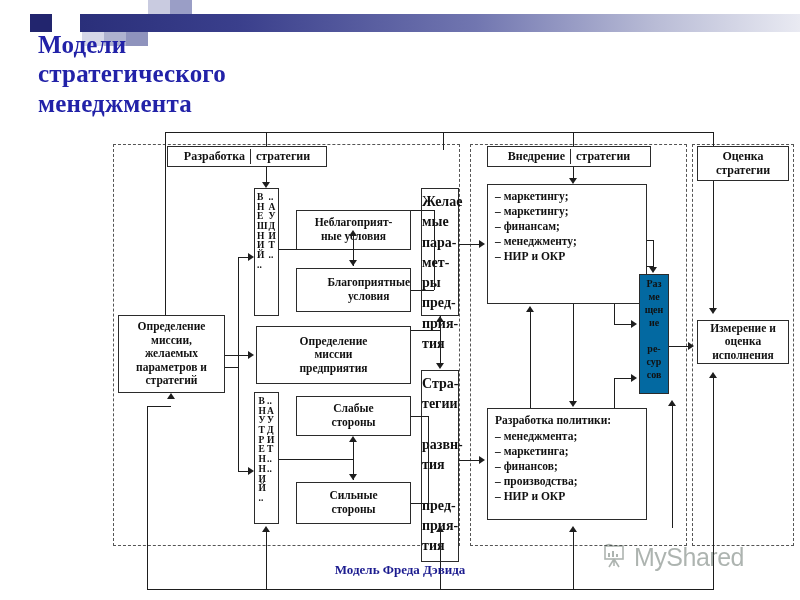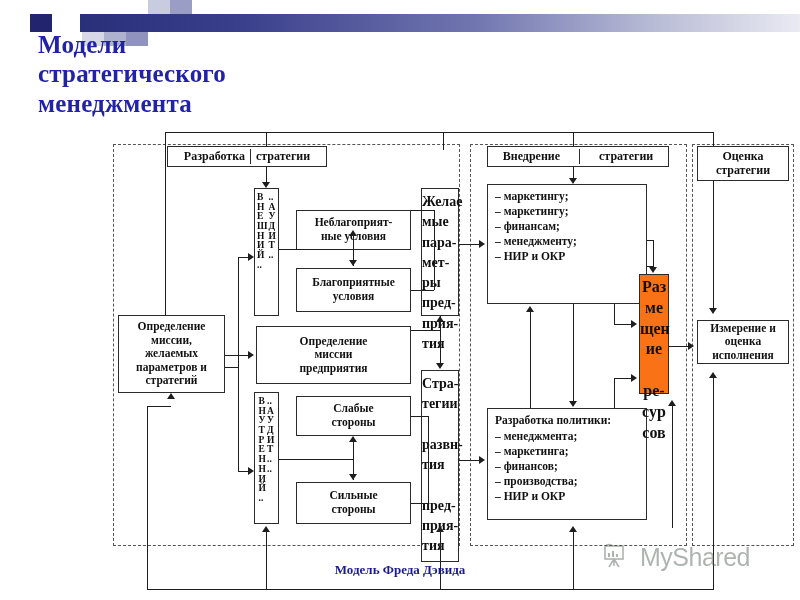--- a/index.html
+++ b/index.html
@@ -26,37 +26,37 @@
     line-height:1.1;text-align:center;}
   .hdr .sep{display:inline-block;border-left:1px solid #2b2b2b;height:15px;margin:0 5px;vertical-align:middle;}
   .listbox{position:absolute;border:1px solid #2b2b2b;background:#fff;box-sizing:border-box;
     font-size:11.5px;color:#111;padding:4px 6px 3px 7px;line-height:1.30;text-align:left;}
   .listbox .t{margin-bottom:1px;}
   .listbox .li{white-space:nowrap;}
   .vbox{position:absolute;border:1px solid #2b2b2b;background:#fff;box-sizing:border-box;
     font-size:9px;color:#111;display:flex;flex-direction:row;
     align-items:flex-start;justify-content:center;padding-top:4px;gap:1px;}
   .vcol{display:flex;flex-direction:column;align-items:center;line-height:1.02;font-size:9.5px;}
-  .narrow{position:absolute;border:1px solid #2b2b2b;background:#f97316;box-sizing:border-box;
-    font-size:16px;color:#111;text-align:center;line-height:1.30;padding-top:2px;}
+  .narrow{position:absolute;border:1px solid #2b2b2b;background:#0369a1;box-sizing:border-box;
+    font-size:10px;color:#111;text-align:center;line-height:1.30;padding-top:2px;}
   .wrapbox{position:absolute;border:1px solid #2b2b2b;background:#fff;box-sizing:border-box;
     font-size:14px;color:#111;text-align:left;line-height:1.45;padding-top:3px;}
   
   .ln{position:absolute;background:#1e1e1e;}
   .lnh{height:1px;}
   .lnv{width:1px;}
   .ar{position:absolute;width:0;height:0;}
   .ar-d{border-left:4px solid transparent;border-right:4px solid transparent;border-top:6px solid #1e1e1e;}
   .ar-u{border-left:4px solid transparent;border-right:4px solid transparent;border-bottom:6px solid #1e1e1e;}
   .ar-r{border-top:4px solid transparent;border-bottom:4px solid transparent;border-left:6px solid #1e1e1e;}
   
   #caption{position:absolute;left:0;top:562px;width:800px;text-align:center;
     color:#1b1b8f;font-weight:bold;font-size:13px;}
   
-  #wm{position:absolute;left:600px;top:540px;display:flex;align-items:center;gap:10px;opacity:.45;}
+  #wm{position:absolute;left:600px;top:540px;display:flex;align-items:center;gap:4px;opacity:.45;}
   #wm .wtxt{font-family:"Liberation Sans",sans-serif;font-size:25px;color:#4c5a52;letter-spacing:-.5px;}
 </style>
 </head>
 <body>
 
 <div id="mosaic">
   <i style="left:148px;top:0px;width:22px;height:14px;background:#c9cbe0;"></i>
   <i style="left:170px;top:0px;width:22px;height:14px;background:#9a9ec6;"></i>
   <i style="left:30px;top:14px;width:22px;height:18px;background:#22256e;"></i>
   <i style="left:104px;top:14px;width:22px;height:18px;background:#b7bad4;"></i>
@@ -94,21 +94,21 @@
 
   <div class="ln lnv" style="left:713px;top:2px;height:178px;"></div>
   <div class="ar ar-d" style="left:709px;top:178px;"></div>
 
   <div class="hdr" style="left:167px;top:16px;width:160px;height:21px;">
     <span>Разработка</span>
     <span class="sep"></span>
     <span>стратегии</span>
   </div>
 
-  <div class="hdr" style="left:487px;top:16px;width:182px;height:21px;gap:14px;">
+  <div class="hdr" style="left:487px;top:16px;width:164px;height:21px;">
     <span>Внедрение</span>
     <span class="sep"></span>
     <span>стратегии</span>
   </div>
 
   <div class="hdr" style="left:697px;top:16px;width:92px;height:35px;flex-direction:column;">
     <span>Оценка</span>
     <span>стратегии</span>
   </div>
 
@@ -118,21 +118,21 @@
   </div>
 
   <div class="vbox" style="left:254px;top:262px;width:25px;height:132px;">
     <span class="vcol">В<br>Н<br>У<br>Т<br>Р<br>Е<br>Н<br>Н<br>И<br>Й<br>..</span>
     <span class="vcol">..<br>А<br>У<br>Д<br>И<br>Т<br>..<br>..</span>
   </div>
 
   <div class="box" style="left:296px;top:60px;width:115px;height:40px;margin-top:20px;">
     <span>Неблагоприят-<br>ные условия</span>
   </div>
-  <div class="box" style="left:296px;top:138px;width:115px;height:44px;">
+  <div class="box" style="left:296px;top:138px;width:115px;height:44px;justify-content:flex-end;">
     <span>Благоприятные<br>условия</span>
   </div>
 
   <div class="ln lnv" style="left:353px;top:102px;height:34px;"></div>
   <div class="ar ar-u" style="left:349px;top:100px;"></div>
   <div class="ar ar-d" style="left:349px;top:130px;"></div>
 
   <div class="ln lnh" style="left:279px;top:119px;width:75px;"></div>
 
   <div class="box" style="left:296px;top:266px;width:115px;height:40px;">

